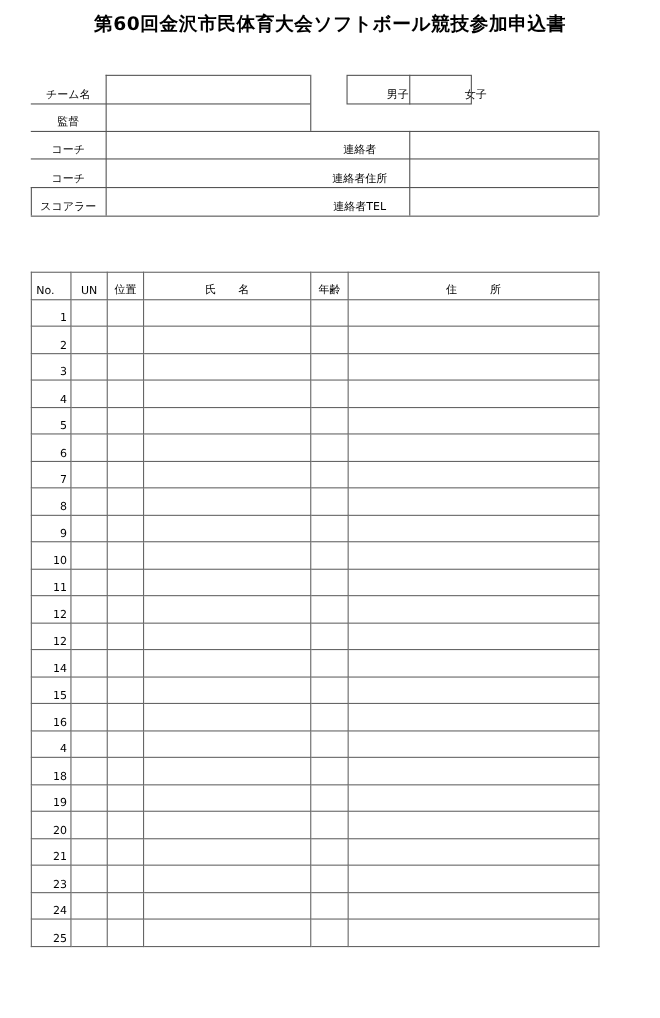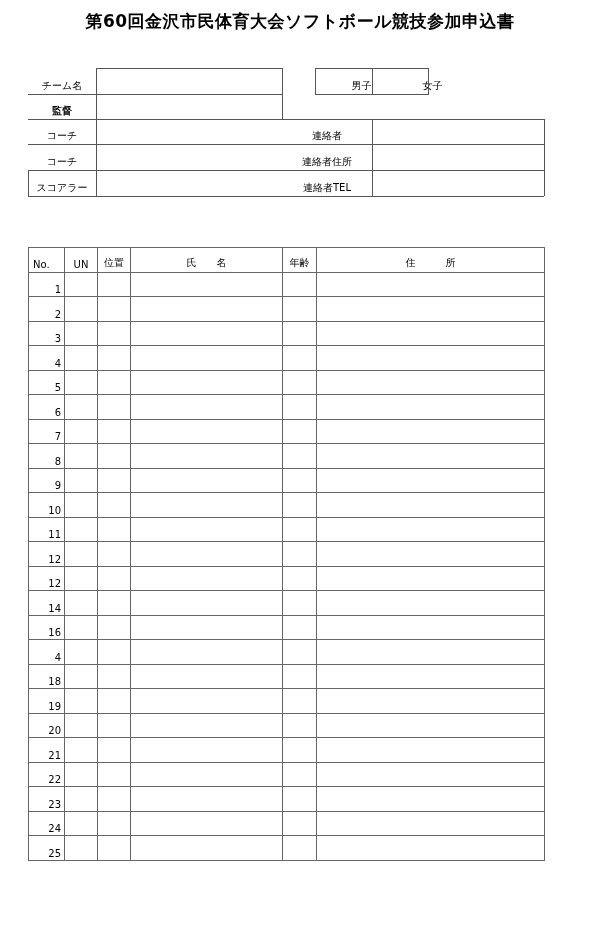--- a/index.html
+++ b/index.html
@@ -25,21 +25,21 @@
 </head>
 <body>
 
 <div class="title">第60回金沢市民体育大会ソフトボール競技参加申込書</div>
 
 <div id="info">
 
   <div class="abs cell-label" style="left:0;top:0;width:68px;height:26px;">チーム名</div>
   <div class="abs" style="left:68px;top:0;width:186px;height:26px;"></div>
 
-  <div class="abs cell-label" style="left:0;top:26px;width:68px;height:25px;font-weight:bold;">監督</div>
+  <div class="abs cell-label" style="left:0;top:26px;width:68px;height:25px;">監督</div>
   <div class="abs" style="left:68px;top:26px;width:186px;height:25px;"></div>
 
   <div class="abs cell-label" style="left:0;top:51px;width:68px;height:25px;">コーチ</div>
   <div class="abs" style="left:68px;top:51px;width:186px;height:25px;"></div>
 
   <div class="abs cell-label" style="left:0;top:76px;width:68px;height:26px;">コーチ</div>
   <div class="abs" style="left:68px;top:76px;width:186px;height:26px;"></div>
 
   <div class="abs cell-label" style="left:0;top:102px;width:68px;height:26px;">スコアラー</div>
   <div class="abs" style="left:68px;top:102px;width:186px;height:26px;"></div>
@@ -200,20 +200,28 @@
       </tr>
       <tr>
         <td class="no">14</td>
         <td></td>
         <td></td>
         <td></td>
         <td></td>
         <td></td>
       </tr>
       <tr>
+        <td class="no">15</td>
+        <td></td>
+        <td></td>
+        <td></td>
+        <td></td>
+        <td></td>
+      </tr>
+      <tr>
         <td class="no">16</td>
         <td></td>
         <td></td>
         <td></td>
         <td></td>
         <td></td>
       </tr>
       <tr>
         <td class="no">4</td>
         <td></td>
@@ -241,28 +249,20 @@
       <tr>
         <td class="no">20</td>
         <td></td>
         <td></td>
         <td></td>
         <td></td>
         <td></td>
       </tr>
       <tr>
         <td class="no">21</td>
-        <td></td>
-        <td></td>
-        <td></td>
-        <td></td>
-        <td></td>
-      </tr>
-      <tr>
-        <td class="no">22</td>
         <td></td>
         <td></td>
         <td></td>
         <td></td>
         <td></td>
       </tr>
       <tr>
         <td class="no">23</td>
         <td></td>
         <td></td>

